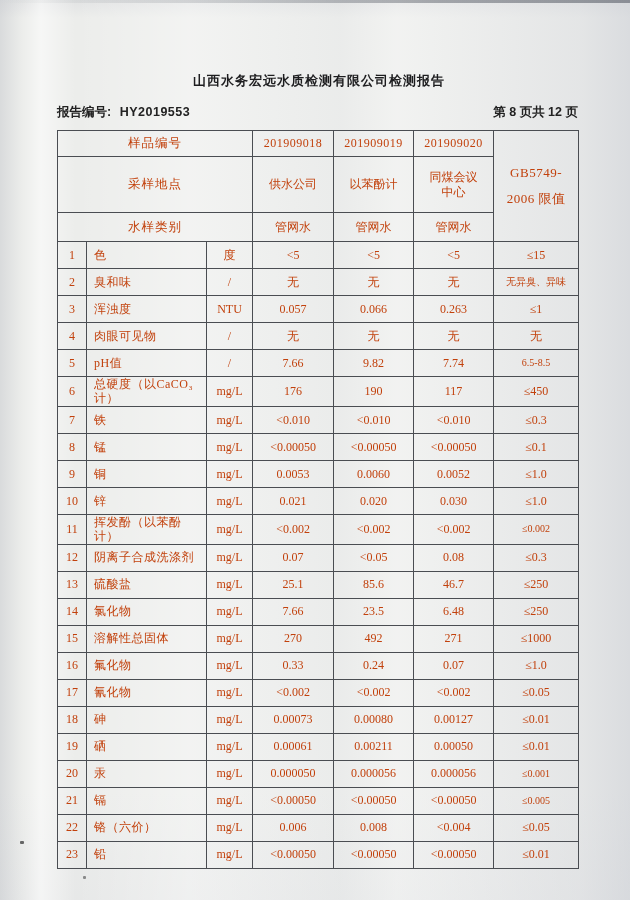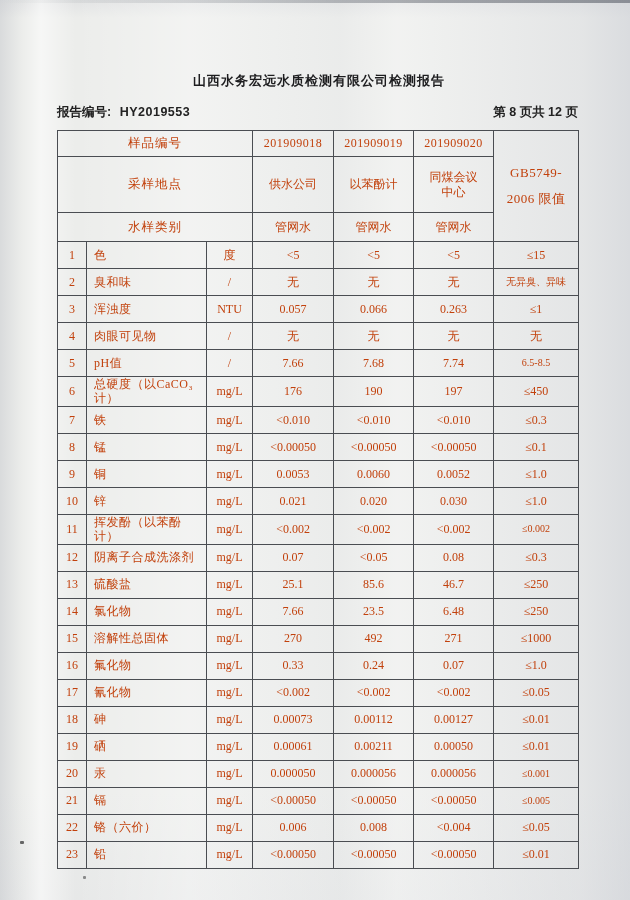--- a/index.html
+++ b/index.html
@@ -155,31 +155,31 @@
         <td>无</td>
         <td>无</td>
         <td>无</td>
         <td>无</td>
       </tr>
       <tr>
         <td>5</td>
         <td class="name-cell">pH值</td>
         <td>/</td>
         <td>7.66</td>
-        <td>7.68</td>
+        <td>9.82</td>
         <td>7.74</td>
         <td class="small">6.5-8.5</td>
       </tr>
       <tr>
         <td>6</td>
         <td class="name-cell">总硬度（以CaCO₃计）</td>
         <td>mg/L</td>
         <td>176</td>
         <td>190</td>
-        <td>197</td>
+        <td>117</td>
         <td>≤450</td>
       </tr>
       <tr>
         <td>7</td>
         <td class="name-cell">铁</td>
         <td>mg/L</td>
         <td>&lt;0.010</td>
         <td>&lt;0.010</td>
         <td>&lt;0.010</td>
         <td>≤0.3</td>
@@ -272,21 +272,21 @@
         <td>&lt;0.002</td>
         <td>&lt;0.002</td>
         <td>&lt;0.002</td>
         <td>≤0.05</td>
       </tr>
       <tr>
         <td>18</td>
         <td class="name-cell">砷</td>
         <td>mg/L</td>
         <td>0.00073</td>
-        <td>0.00112</td>
+        <td>0.00080</td>
         <td>0.00127</td>
         <td>≤0.01</td>
       </tr>
       <tr>
         <td>19</td>
         <td class="name-cell">硒</td>
         <td>mg/L</td>
         <td>0.00061</td>
         <td>0.00211</td>
         <td>0.00050</td>

